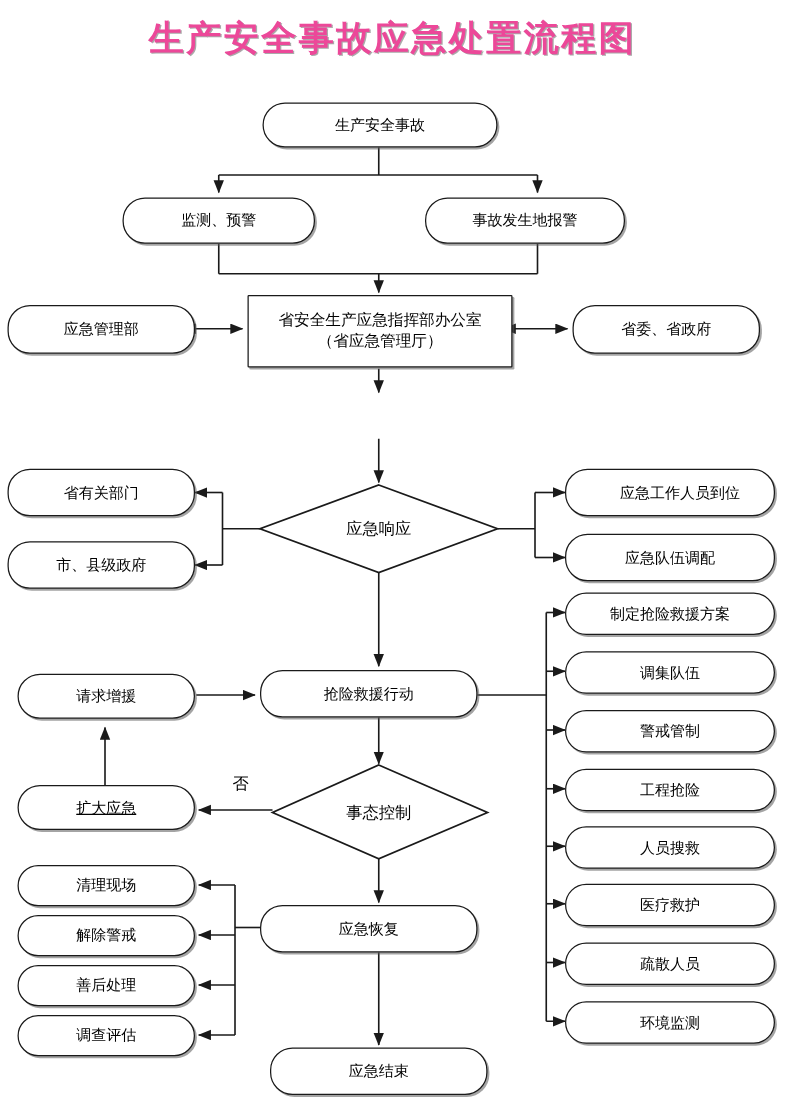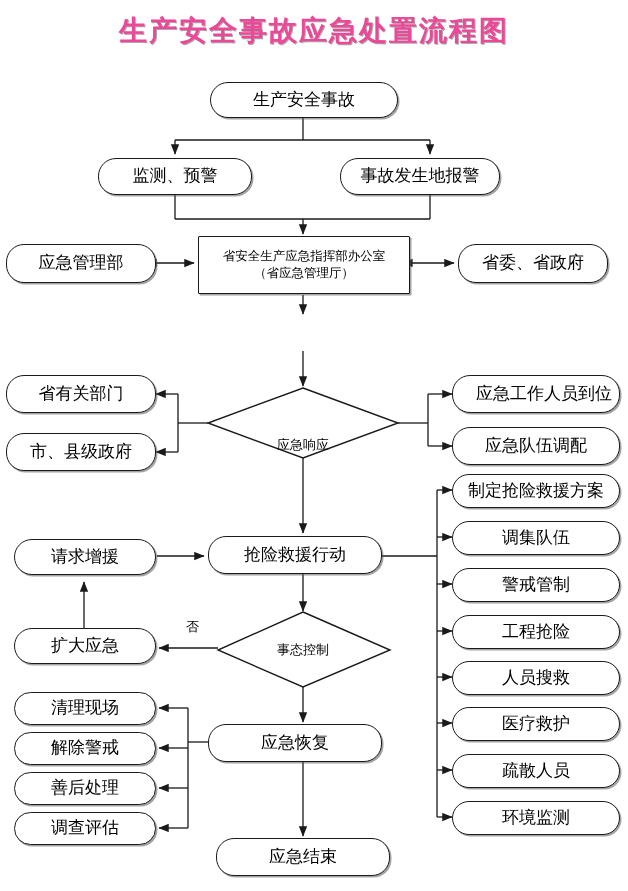--- a/index.html
+++ b/index.html
@@ -42,21 +42,21 @@
     box-sizing: border-box;
     border: 1.2px solid #1a1a1a;
     border-radius: 18px;
     background: #ffffff;
     display: flex;
     align-items: center;
     justify-content: center;
     text-align: center;
     color: #000000;
     font-family: "Liberation Serif", "DejaVu Serif", serif;
-    font-size: 17px;
+    font-size: 12px;
     line-height: 1.35;
     box-shadow: 1.5px 1.5px 0 rgba(90,90,90,0.55);
   }
   .node-box.two-line {
     font-size: 12.5px;
     flex-direction: column;
     border-radius: 1px;
   }
   .diamond-label {
     position: absolute;
@@ -184,39 +184,39 @@
 
 
   <div class="node-box" style="left:6px; top:375px; width:150px; height:38px;">
     <span>省有关部门</span>
   </div>
 
   <div class="node-box" style="left:6px; top:433px; width:150px; height:38px;font-family:Liberation Serif, serif;">
     <span>市、县级政府</span>
   </div>
 
-  <div class="diamond-label" style="left:253px; top:414px; width:100px;margin-top:22px;">应急响应</div>
+  <div class="diamond-label" style="left:253px; top:414px; width:100px;">应急响应</div>
 
   <div class="node-box" style="left:452px; top:375px; width:168px; height:38px;padding-left:16px;">
     <span>应急工作人员到位</span>
   </div>
 
   <div class="node-box" style="left:452px; top:427px; width:168px; height:38px;">
     <span>应急队伍调配</span>
   </div>
 
   <div class="node-box" style="left:14px; top:539px; width:142px; height:36px;">
     <span>请求增援</span>
   </div>
 
   <div class="node-box" style="left:208px; top:536px; width:174px; height:38px;">
     <span>抢险救援行动</span>
   </div>
 
-  <div class="node-box" style="left:14px; top:628px; width:142px; height:36px;">
+  <div class="node-box" style="left:14px; top:628px; width:142px; height:36px;text-decoration:underline;">
     <span>扩大应急</span>
   </div>
 
   <div class="edge-label" style="left:186px; top:618px;">否</div>
 
   <div class="diamond-label" style="left:253px; top:641px; width:100px;">事态控制</div>
 
   <div class="node-box" style="left:452px; top:474px; width:168px; height:34px;">
     <span>制定抢险救援方案</span>
   </div>

